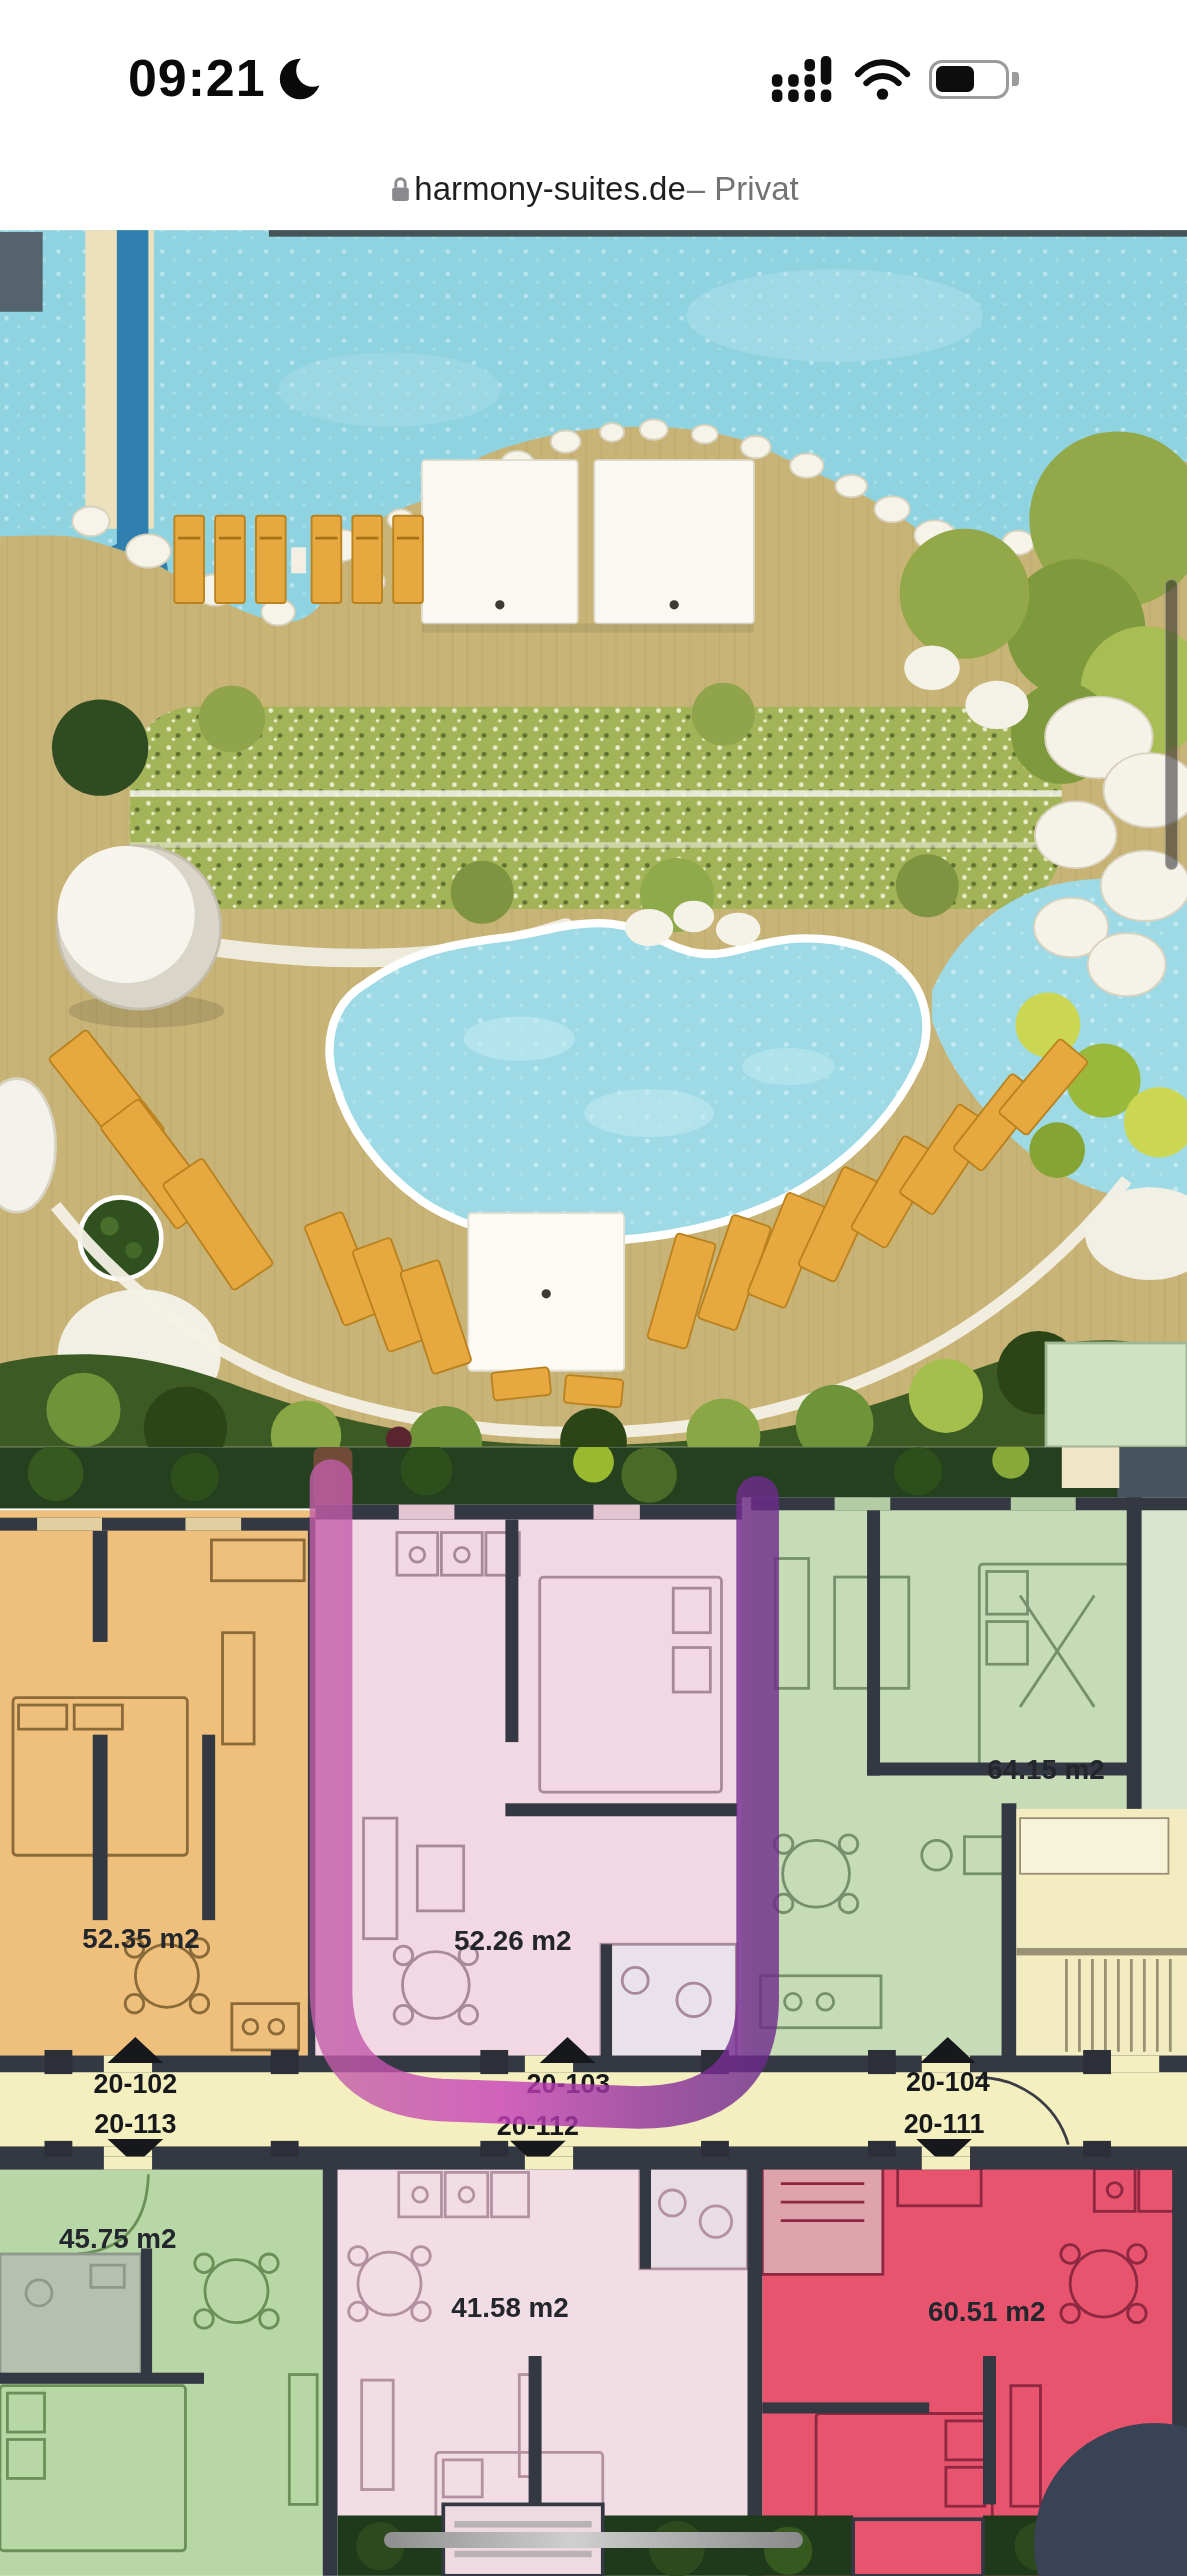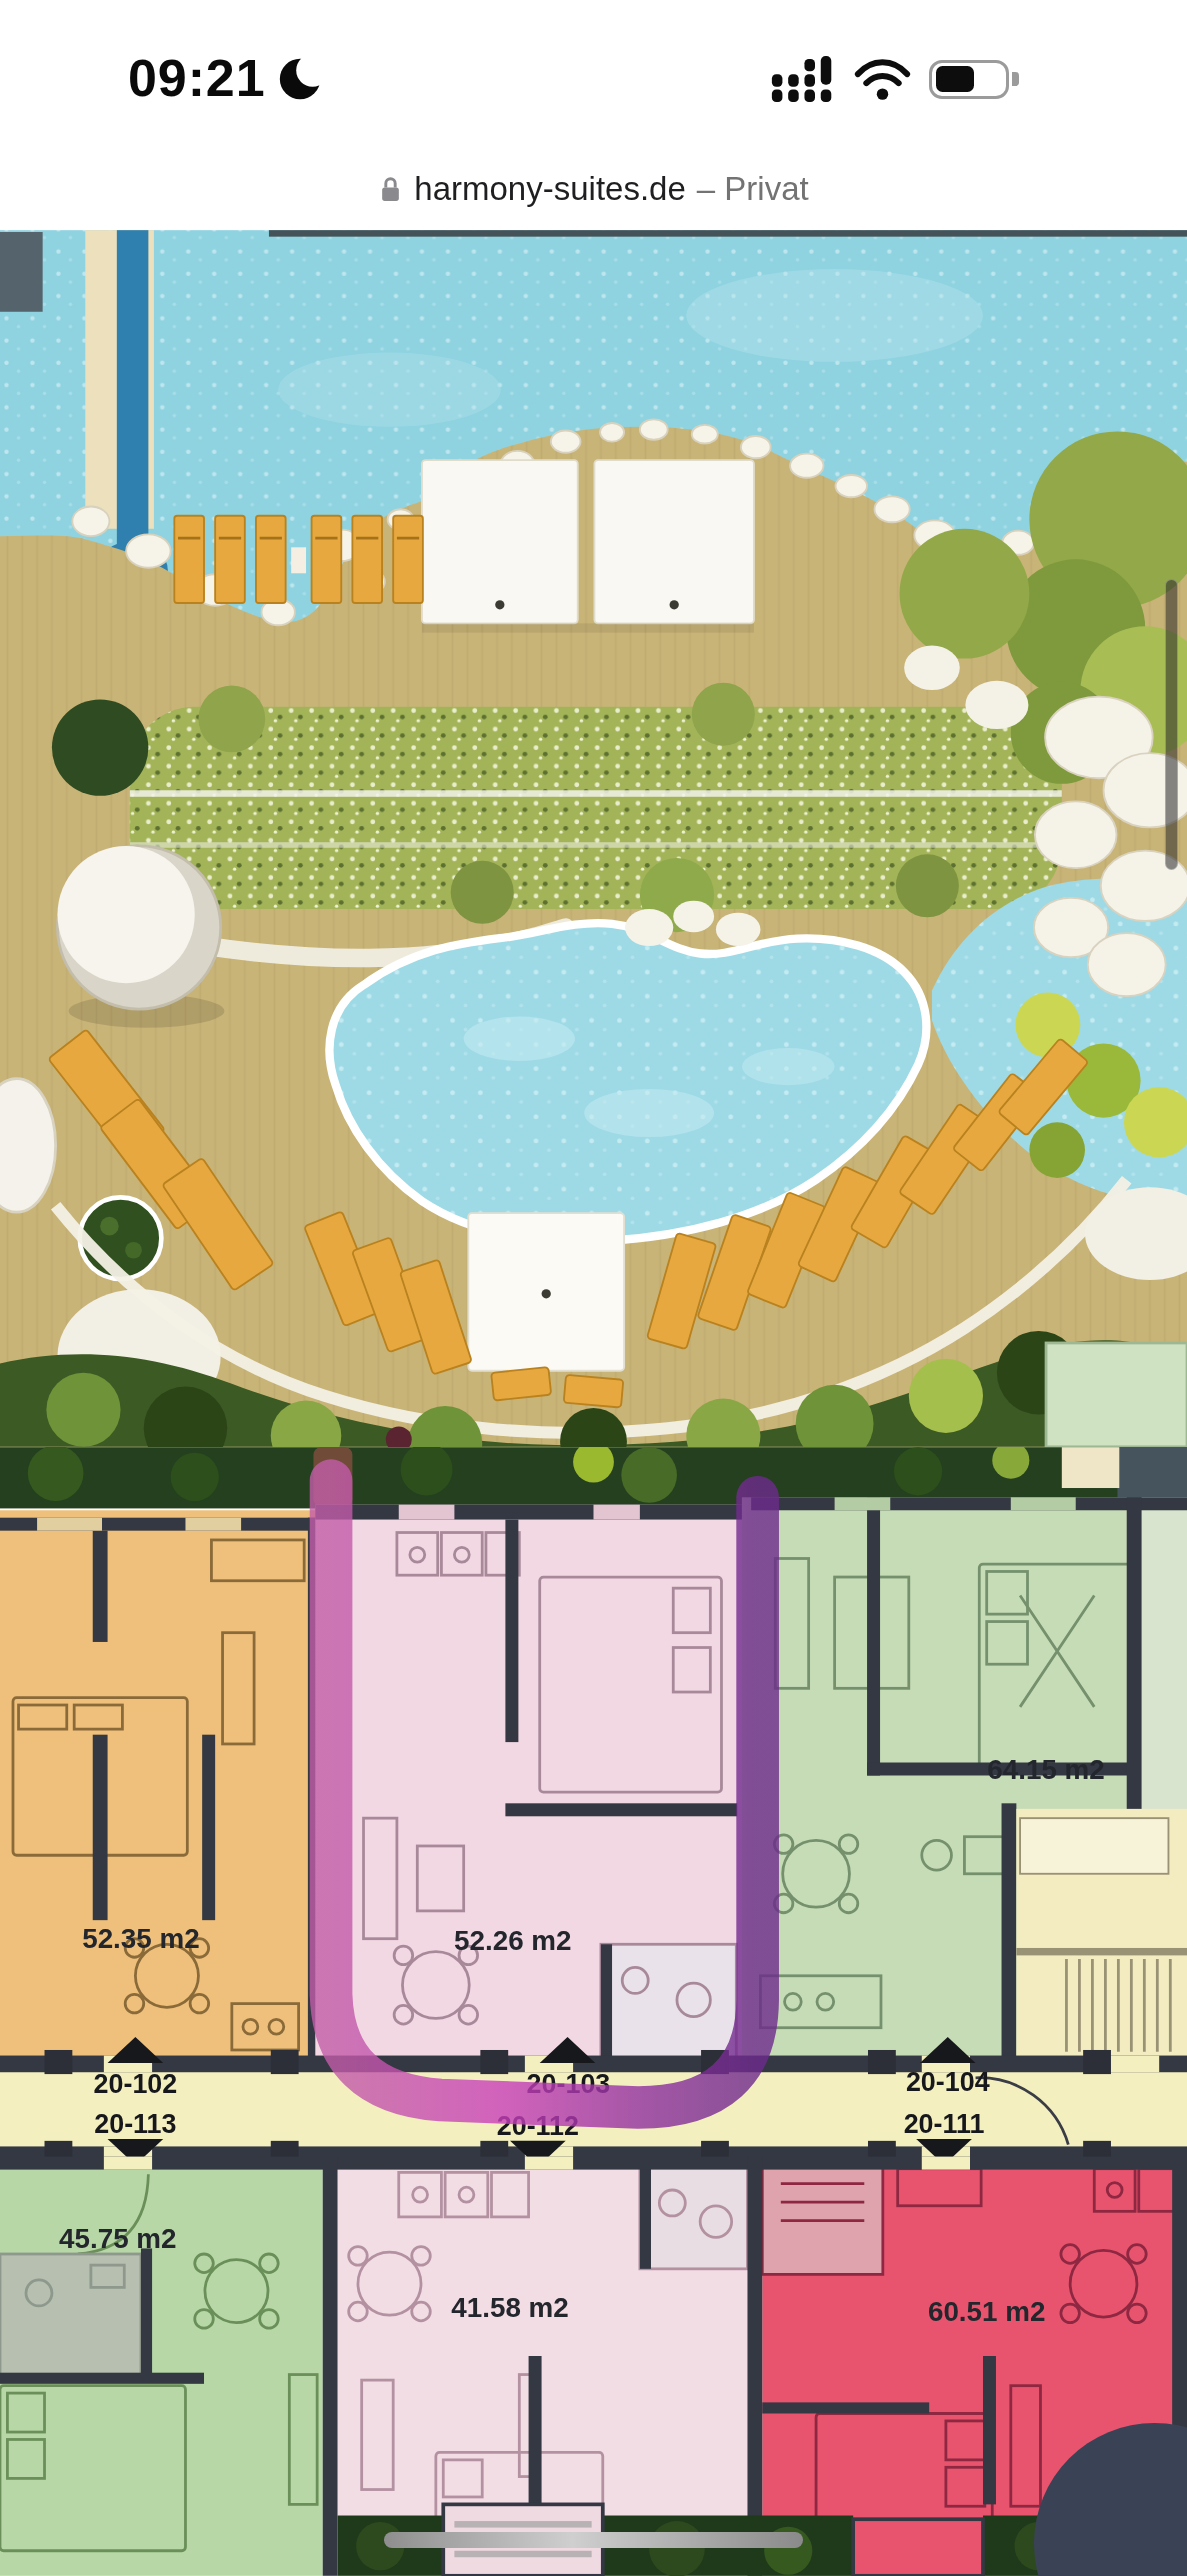--- a/index.html
+++ b/index.html
@@ -10,21 +10,21 @@
   .sb-left{position:absolute;left:128px;top:48px;display:flex;align-items:center;gap:9.3px;}
   .sb-time{font-size:52px;font-weight:700;color:#0a0a0a;letter-spacing:0.9px;}
   .sb-right{position:absolute;right:35px;top:56px;display:flex;align-items:center;gap:16.7px;}
   
   .battery{display:flex;align-items:center;}
   .battery-body{width:80px;height:39px;border:3.7px solid #9b9b9b;border-radius:13px;padding:3.7px;box-sizing:border-box;}
   .battery-fill{height:100%;width:58%;background:#0d0d0d;border-radius:6.5px;}
   .battery-nub{width:7.4px;height:14px;background:#9b9b9b;border-radius:0 3.7px 3.7px 0;margin-left:2.8px;}
   
   .address-bar{position:absolute;left:0;top:148px;width:1187px;height:82px;background:#fff;
-               display:flex;align-items:center;justify-content:center;gap:11px;}
+               display:flex;align-items:center;justify-content:center;gap:1px;}
   .url-text{font-size:33px;font-weight:500;color:#1f1f22;}
   .privacy-text{font-size:33px;font-weight:400;color:#737373;}
   
   .home-indicator{position:absolute;left:384px;top:2532px;width:419px;height:16px;border-radius:8.3px;
       background:linear-gradient(90deg,#8e8e8e,#cfcfcf 45%,#8a8a8a);}
   .scrollbar{position:absolute;left:1165px;top:579px;width:11px;height:289px;border-radius:6.5px;
       background:rgba(40,40,40,.55);border:0.9px solid rgba(255,255,255,.3);}
   .corner-blob{position:absolute;right:-88px;bottom:-88px;width:241px;height:241px;border-radius:50%;
       background:#3a4356;}
   svg text{font-family:"Liberation Sans",sans-serif;}

